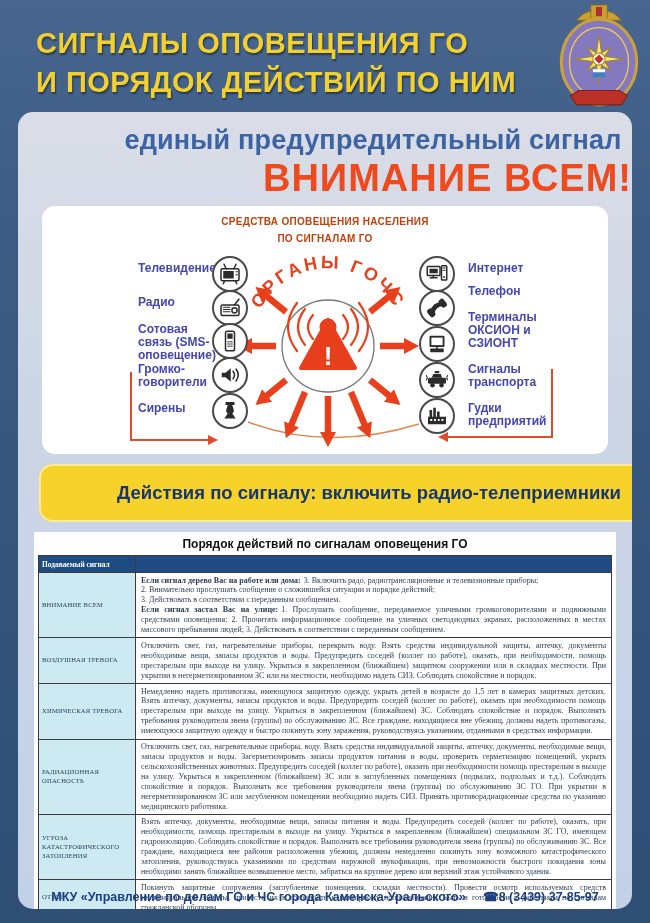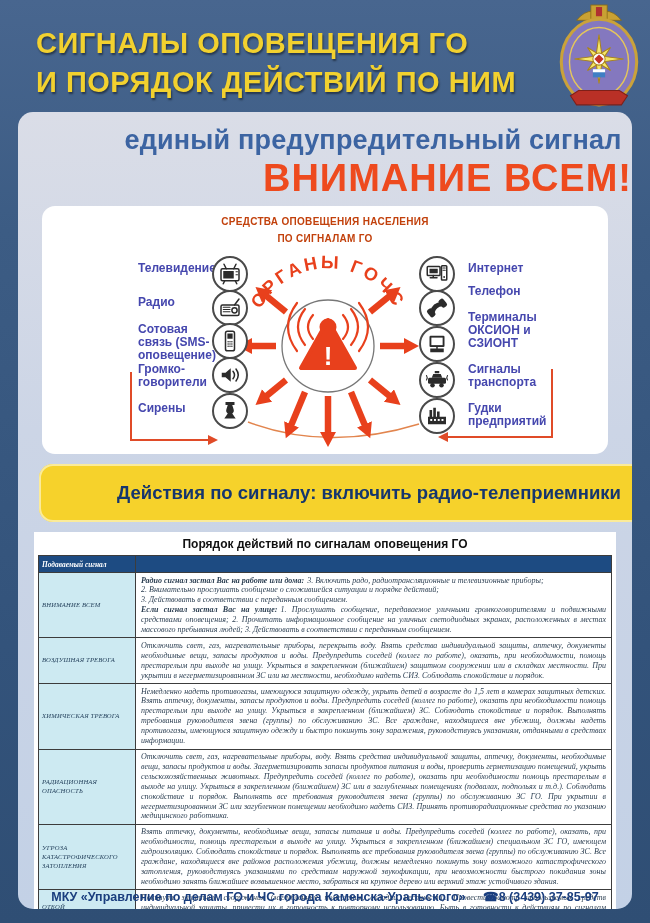--- a/index.html
+++ b/index.html
@@ -43,21 +43,21 @@
     background:#f6d22b;border-radius:14px;box-shadow:0 0 0 2px #fbeb9a inset;
     display:flex;flex-direction:column;justify-content:center;text-align:center;
     color:#15366e;font-weight:bold;font-size:18.5px;line-height:1.32;padding-left:44px;}
   
   .table-wrap{position:absolute;left:16px;top:420px;width:582px;background:#fff;
     padding:3px 0 4px;}
   .t-title{text-align:center;font-weight:bold;font-size:12px;color:#111;
     margin:2px 0 4px;font-family:"Liberation Sans",sans-serif;}
   table.proc{width:574px;margin:0 auto;border-collapse:collapse;
     font-family:"Liberation Serif",serif;}
-  table.proc td{border:1.2px solid #3c3c3c;vertical-align:middle;font-style:italic;}
+  table.proc td{border:1.2px solid #3c3c3c;vertical-align:middle;}
   td.sig-h{background:#1d4b82;color:#fff;font-weight:bold;font-size:7.4px;
     padding:3px 3px;width:90px;border-right-color:#fff;}
   td.body-h{background:#1d4b82;height:14px;}
   td.sig{background:#cdeaf2;color:#24415c;font-size:6.6px;letter-spacing:.2px;
     padding:2px 3px;width:90px;line-height:1.35;}
   td.txt{color:#2c3f52;font-size:8px;line-height:1.24;padding:2.5px 5px;
     text-align:justify;}
   td.txt b{margin-right:3px;}
   
   .footer{position:absolute;bottom:5px;width:100%;text-align:center;
@@ -269,21 +269,21 @@
       <div class="t-title">Порядок действий по сигналам оповещения ГО</div>
       <table class="proc">
         <tbody>
             <tr>
           <td class="sig-h">Подаваемый сигнал</td>
           <td class="body-h"></td>
         </tr>
         <tr>
           <td class="sig">ВНИМАНИЕ ВСЕМ</td>
           <td class="txt">
-            <div><b>Радио сигнал застал Вас на работе или дома:</b><span>3. Включить радо, радиотрансляционные и телевизионные приборы;</span></div>
+            <div><b>Если сигнал дерево Вас на работе или дома:</b><span>3. Включить радо, радиотрансляционные и телевизионные приборы;</span></div>
             <div>2. Внимательно прослушать сообщение о сложившейся ситуации и порядке действий;</div>
             <div>3. Действовать в соответствии с переданным сообщением.</div>
             <div><b>Если сигнал застал Вас на улице:</b><span>1. Прослушать сообщение, передаваемое уличными громкоговорителями и подвижными средствами оповещения; 2. Прочитать информационное сообщение на уличных светодиодных экранах, расположенных в местах массового пребывания людей; 3. Действовать в соответствии с переданным сообщением.</span></div>
           </td>
         </tr>
         <tr>
           <td class="sig">ВОЗДУШНАЯ ТРЕВОГА</td>
           <td class="txt">Отключить свет, газ, нагревательные приборы, перекрыть воду. Взять средства индивидуальной защиты, аптечку, документы необходимые вещи, запасы продуктов и воды. Предупредить соседей (коллег по работе), оказать, при необходимости, помощь престарелым при выходе на улицу. Укрыться в закрепленном (ближайшем) защитном сооружении или в складках местности. При укрытии в негерметизированном ЗС или на местности, необходимо надеть СИЗ. Соблюдать спокойствие и порядок.</td>
         </tr>
         <tr>

